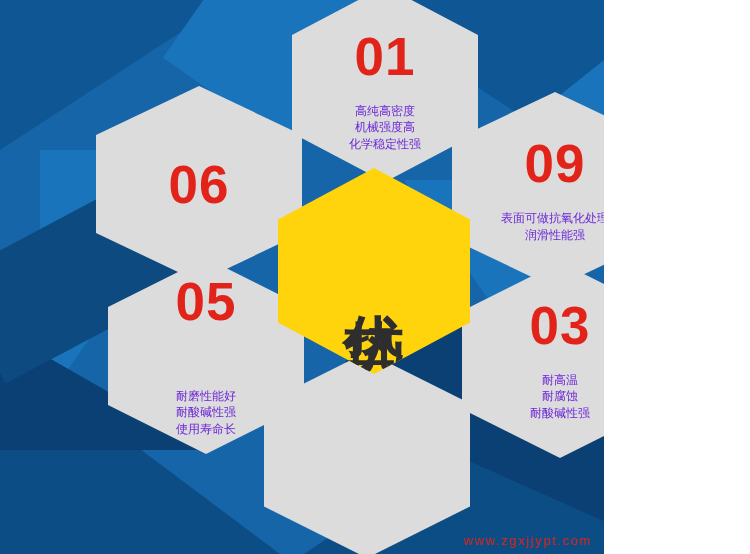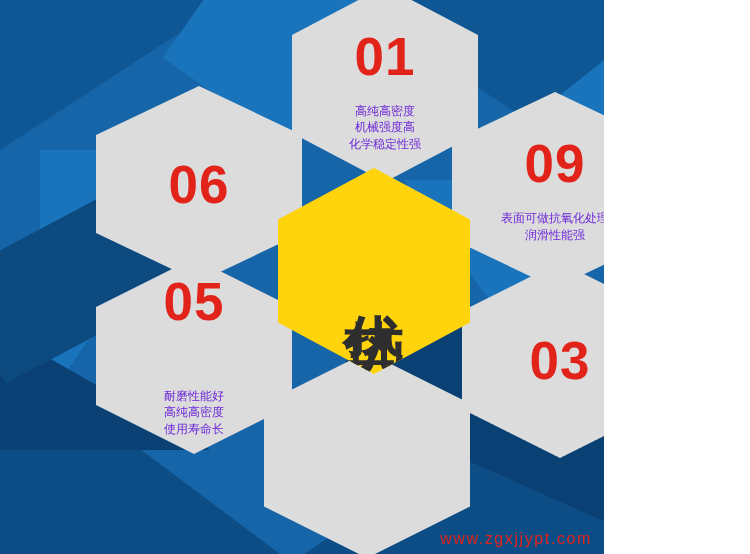--- a/index.html
+++ b/index.html
@@ -133,30 +133,30 @@
     text-orientation: upright;
     letter-spacing: 4px;
     font-family: "DejaVu Sans", sans-serif;
   }
 
   
   #hex01 { left: 292px; top: -14px;  width: 186px; height: 196px; padding-top: 14px; }
   #hex02 { left: 452px; top: 92px;   width: 206px; height: 196px; }
   #hex03 { left: 462px; top: 262px;  width: 196px; height: 196px; }
   #hex04 { left: 264px; top: 352px;  width: 206px; height: 206px; }
-  #hex05 { left: 96px; top: 258px;  width: 196px; height: 196px; gap: 40px; }
+  #hex05 { left: 108px; top: 258px;  width: 196px; height: 196px; gap: 40px; }
   #hex06 { left: 96px;  top: 86px;   width: 206px; height: 196px; }
   #hexc  { left: 278px; top: 168px;  width: 192px; height: 206px; }
 
   .watermark {
     position: absolute;
     right: 12px;
     bottom: 6px;
     color: #e2231a;
-    font-size: 16px;
+    font-size: 13px;
     letter-spacing: 1.6px;
     font-family: "Liberation Sans", sans-serif;
   }
 </style>
 </head>
 <body>
 
 <div id="stage">
 
   <div class="tri t1"></div>
@@ -179,29 +179,32 @@
   </div>
 
   <div class="hex" id="hex02">
     <div class="num">09</div>
     <div class="lines">表面可做抗氧化处理
 润滑性能强</div>
   </div>
 
   <div class="hex" id="hex03">
     <div class="num">03</div>
+    <div class="lines">耐高温
+耐腐蚀
+耐酸碱性强</div>
   </div>
 
   <div class="hex" id="hex04">
   </div>
 
   <div class="hex" id="hex05">
     <div class="num">05</div>
     <div class="lines">耐磨性能好
-高纯高密度
+耐酸碱性强
 使用寿命长</div>
   </div>
 
   <div class="hex" id="hex06">
     <div class="num">06</div>
   </div>
 
   <div class="hex-center" id="hexc">
     <div class="word">优势</div>
   </div>

